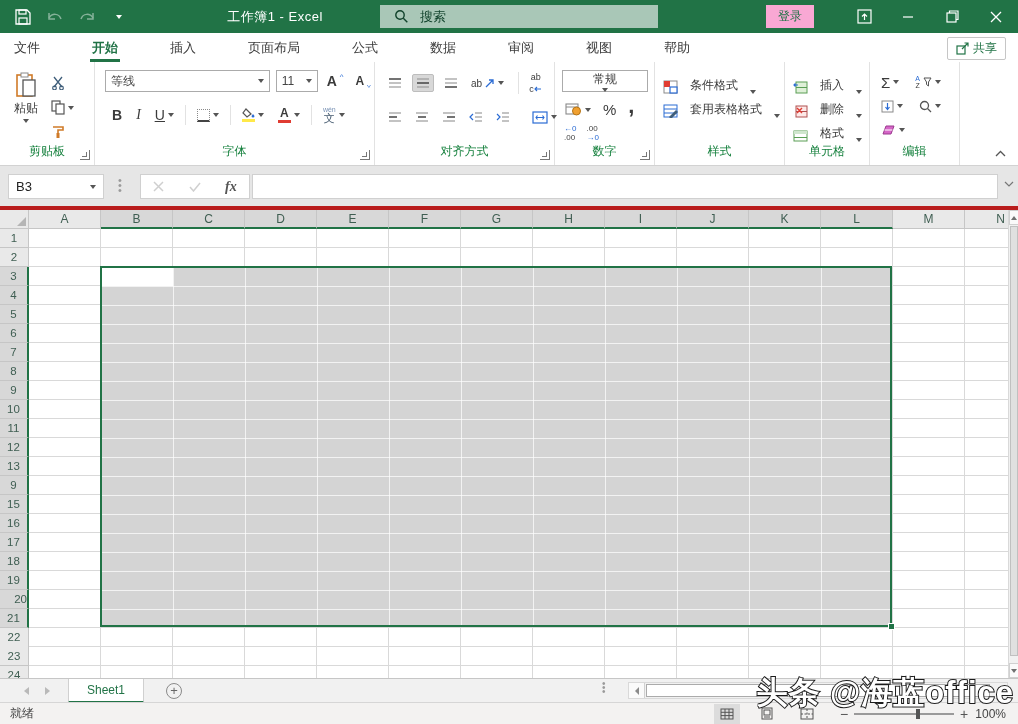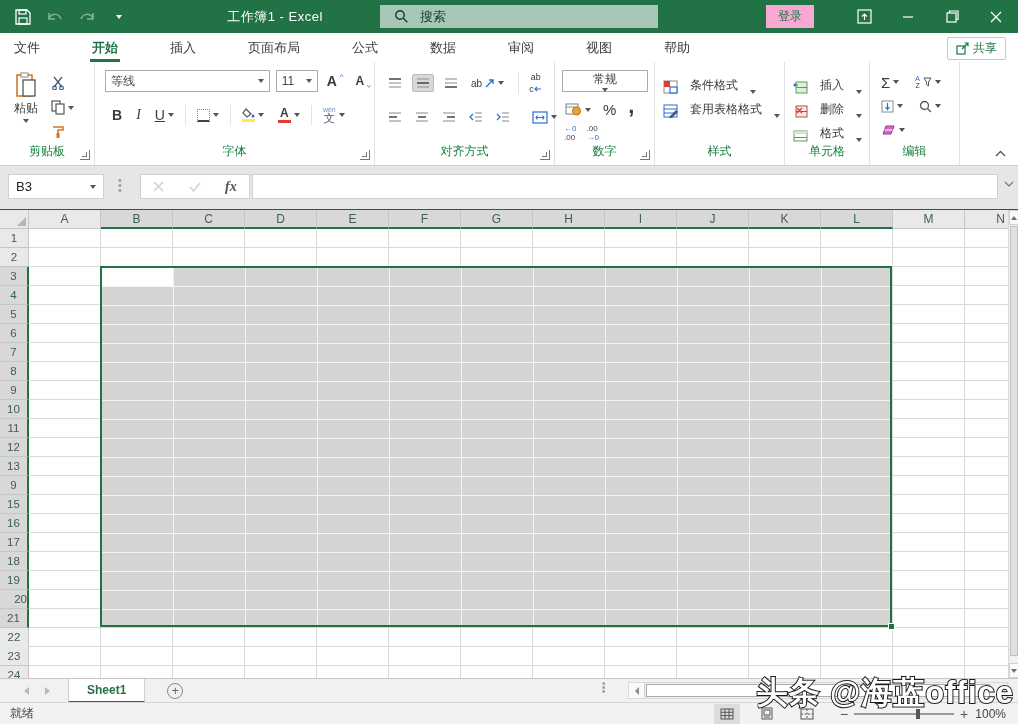--- a/index.html
+++ b/index.html
@@ -38,21 +38,21 @@
   .letterA { font-size:14px; font-weight:bold; color:#3b3b3b; line-height:12px; }
   .redbar { display:block; width:13px; height:3px; background:#e03c32; margin-top:1px; }
   .yellowbar { display:block; width:13px; height:3px; background:#ffe94a; margin-top:1px; }
   .stack { display:flex; flex-direction:column; align-items:center; line-height:1; }
   .dec-ico { font-size:8px; line-height:1.1; color:#444; text-align:left; cursor:pointer; }
   .dec-ico .blue { color:#2b6cd4; }
   .srow { display:flex; align-items:flex-end; gap:12px; height:24px; padding-left:8px; cursor:pointer; }
   .srow .lbl { font-size:12px; color:#3b3b3b; white-space:nowrap; }
 
   
-  .fbar { position:absolute; left:0; top:166px; width:1018px; height:44px; background:#e6e6e6; border-bottom:1px solid #b91c1c; display:flex; align-items:center; }
+  .fbar { position:absolute; left:0; top:166px; width:1018px; height:44px; background:#e6e6e6; border-bottom:4px solid #b91c1c; display:flex; align-items:center; }
   .namebox { position:absolute; left:8px; top:8px; width:96px; height:25px; background:#fff; border:1px solid #d0d0d0; display:flex; align-items:center; justify-content:space-between; padding:0 7px; font-size:13px; color:#222; cursor:pointer; }
   .fdots { position:absolute; left:118px; top:12px; color:#9a9a9a; font-size:11px; letter-spacing:0; line-height:5px; }
   .fbtns { position:absolute; left:140px; top:8px; width:110px; height:25px; background:#fff; border:1px solid #d0d0d0; display:flex; align-items:center; justify-content:space-around; }
   .fx { font-style:italic; font-family:"Liberation Serif", serif; font-weight:bold; color:#555; font-size:14px; cursor:pointer; }
   .finput { position:absolute; left:252px; top:8px; right:20px; height:25px; background:#fff; border:1px solid #d0d0d0; padding:0 6px; font-size:13px; }
   .fexpand { position:absolute; right:4px; top:15px; }
 
   
   .grid { position:absolute; left:0; top:210px; width:1008px; height:468px; overflow:hidden; background:#fff; }
   .corner { position:absolute; left:0; top:0; width:29px; height:19px; background:#e9e9e9; border-right:1px solid #c6c6c6; border-bottom:1px solid #c6c6c6; cursor:pointer; }
@@ -79,21 +79,21 @@
   .vscroll .btn { position:absolute; left:0; width:10px; height:15px; background:#fafafa; border:1px solid #d0d0d0; display:flex; align-items:center; justify-content:center; cursor:pointer; }
   .tri-up { width:0;height:0;border-left:3px solid transparent;border-right:3px solid transparent;border-bottom:4px solid #707070; }
   .tri-dn { width:0;height:0;border-left:3px solid transparent;border-right:3px solid transparent;border-top:4px solid #707070; }
   .tri-l { width:0;height:0;border-top:4px solid transparent;border-bottom:4px solid transparent;border-right:5px solid #8a8a8a; display:inline-block; }
   .tri-r { width:0;height:0;border-top:4px solid transparent;border-bottom:4px solid transparent;border-left:5px solid #8a8a8a; display:inline-block; }
   .vthumb { position:absolute; left:1px; top:16px; width:8px; height:430px; background:#e0e0e0; border:1px solid #c0c0c0; cursor:grab; }
 
   
   .sheetbar { position:absolute; left:0; top:678px; width:1018px; height:24px; background:#f1f1f1; border-top:1px solid #c6c6c6; display:flex; align-items:center; }
   .nav-arrows { display:flex; gap:16px; padding:0 18px 0 24px; }
-  .sheettab { height:24px; background:#fff; border-right:1px solid #d0d0d0; border-left:1px solid #d0d0d0; border-bottom:2px solid #217346; color:#217346; font-weight:bold; display:flex; align-items:center; padding:0 18px; cursor:pointer; }
+  .sheettab { height:24px; background:#fff; border-right:1px solid #d0d0d0; border-left:1px solid #d0d0d0; border-bottom:2px solid #217346; color:#217346; font-weight:normal; display:flex; align-items:center; padding:0 18px; cursor:pointer; }
   .addsheet { width:16px; height:16px; border:1px solid #8a8a8a; border-radius:50%; color:#666; display:flex; align-items:center; justify-content:center; font-size:13px; margin-left:22px; cursor:pointer; line-height:1; }
   .hs-dots { position:absolute; left:602px; top:3px; color:#9a9a9a; font-size:10px; line-height:4px; }
   .hscroll { position:absolute; left:628px; top:3px; width:380px; height:17px; background:#f1f1f1; border:1px solid #d9d9d9; }
   .hs-btn { position:absolute; left:0; top:0; width:16px; height:15px; background:#fafafa; border-right:1px solid #d0d0d0; display:flex; align-items:center; justify-content:center; cursor:pointer; }
   .hthumb { position:absolute; left:17px; top:1px; height:13px; width:344px; background:#fff; border:1px solid #ababab; cursor:grab; }
 
   
   .statusbar { position:absolute; left:0; top:702px; width:1018px; height:22px; background:#f3f2f1; border-top:1px solid #d6d6d6; display:flex; align-items:center; font-size:12px; color:#444; }
   .status-left { padding-left:10px; }
   .status-right { position:absolute; right:0; display:flex; align-items:center; height:22px; }

